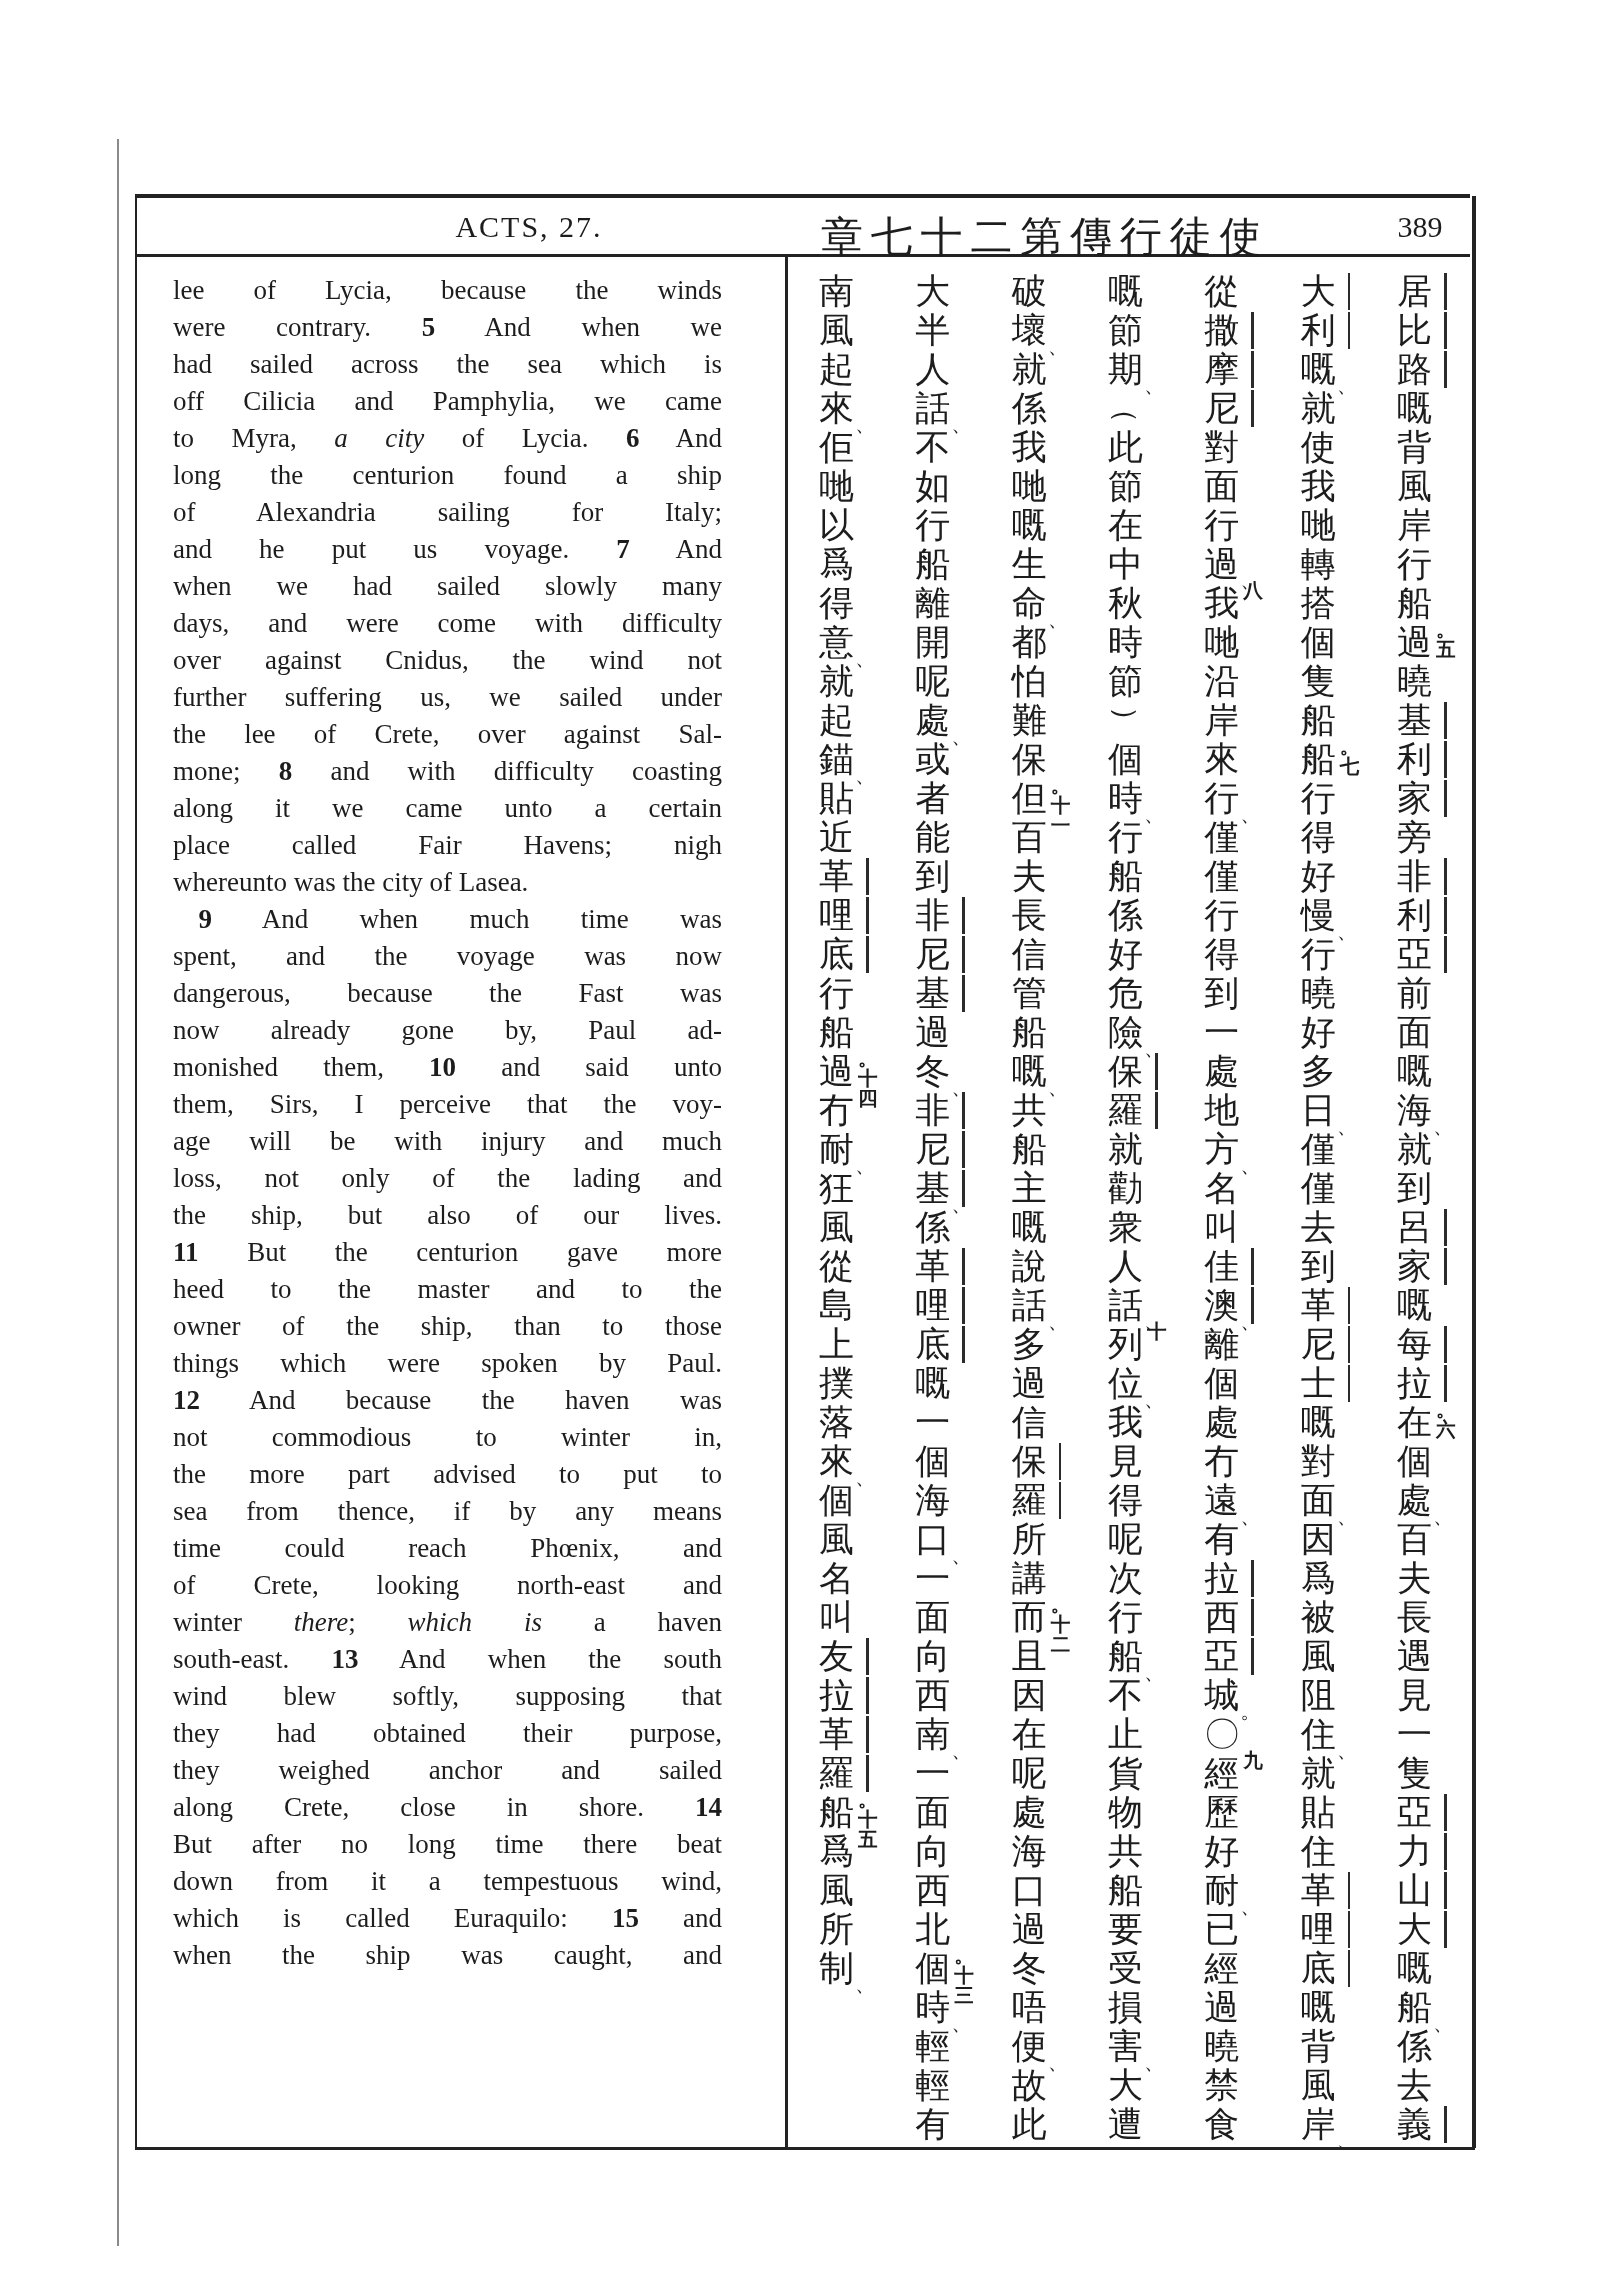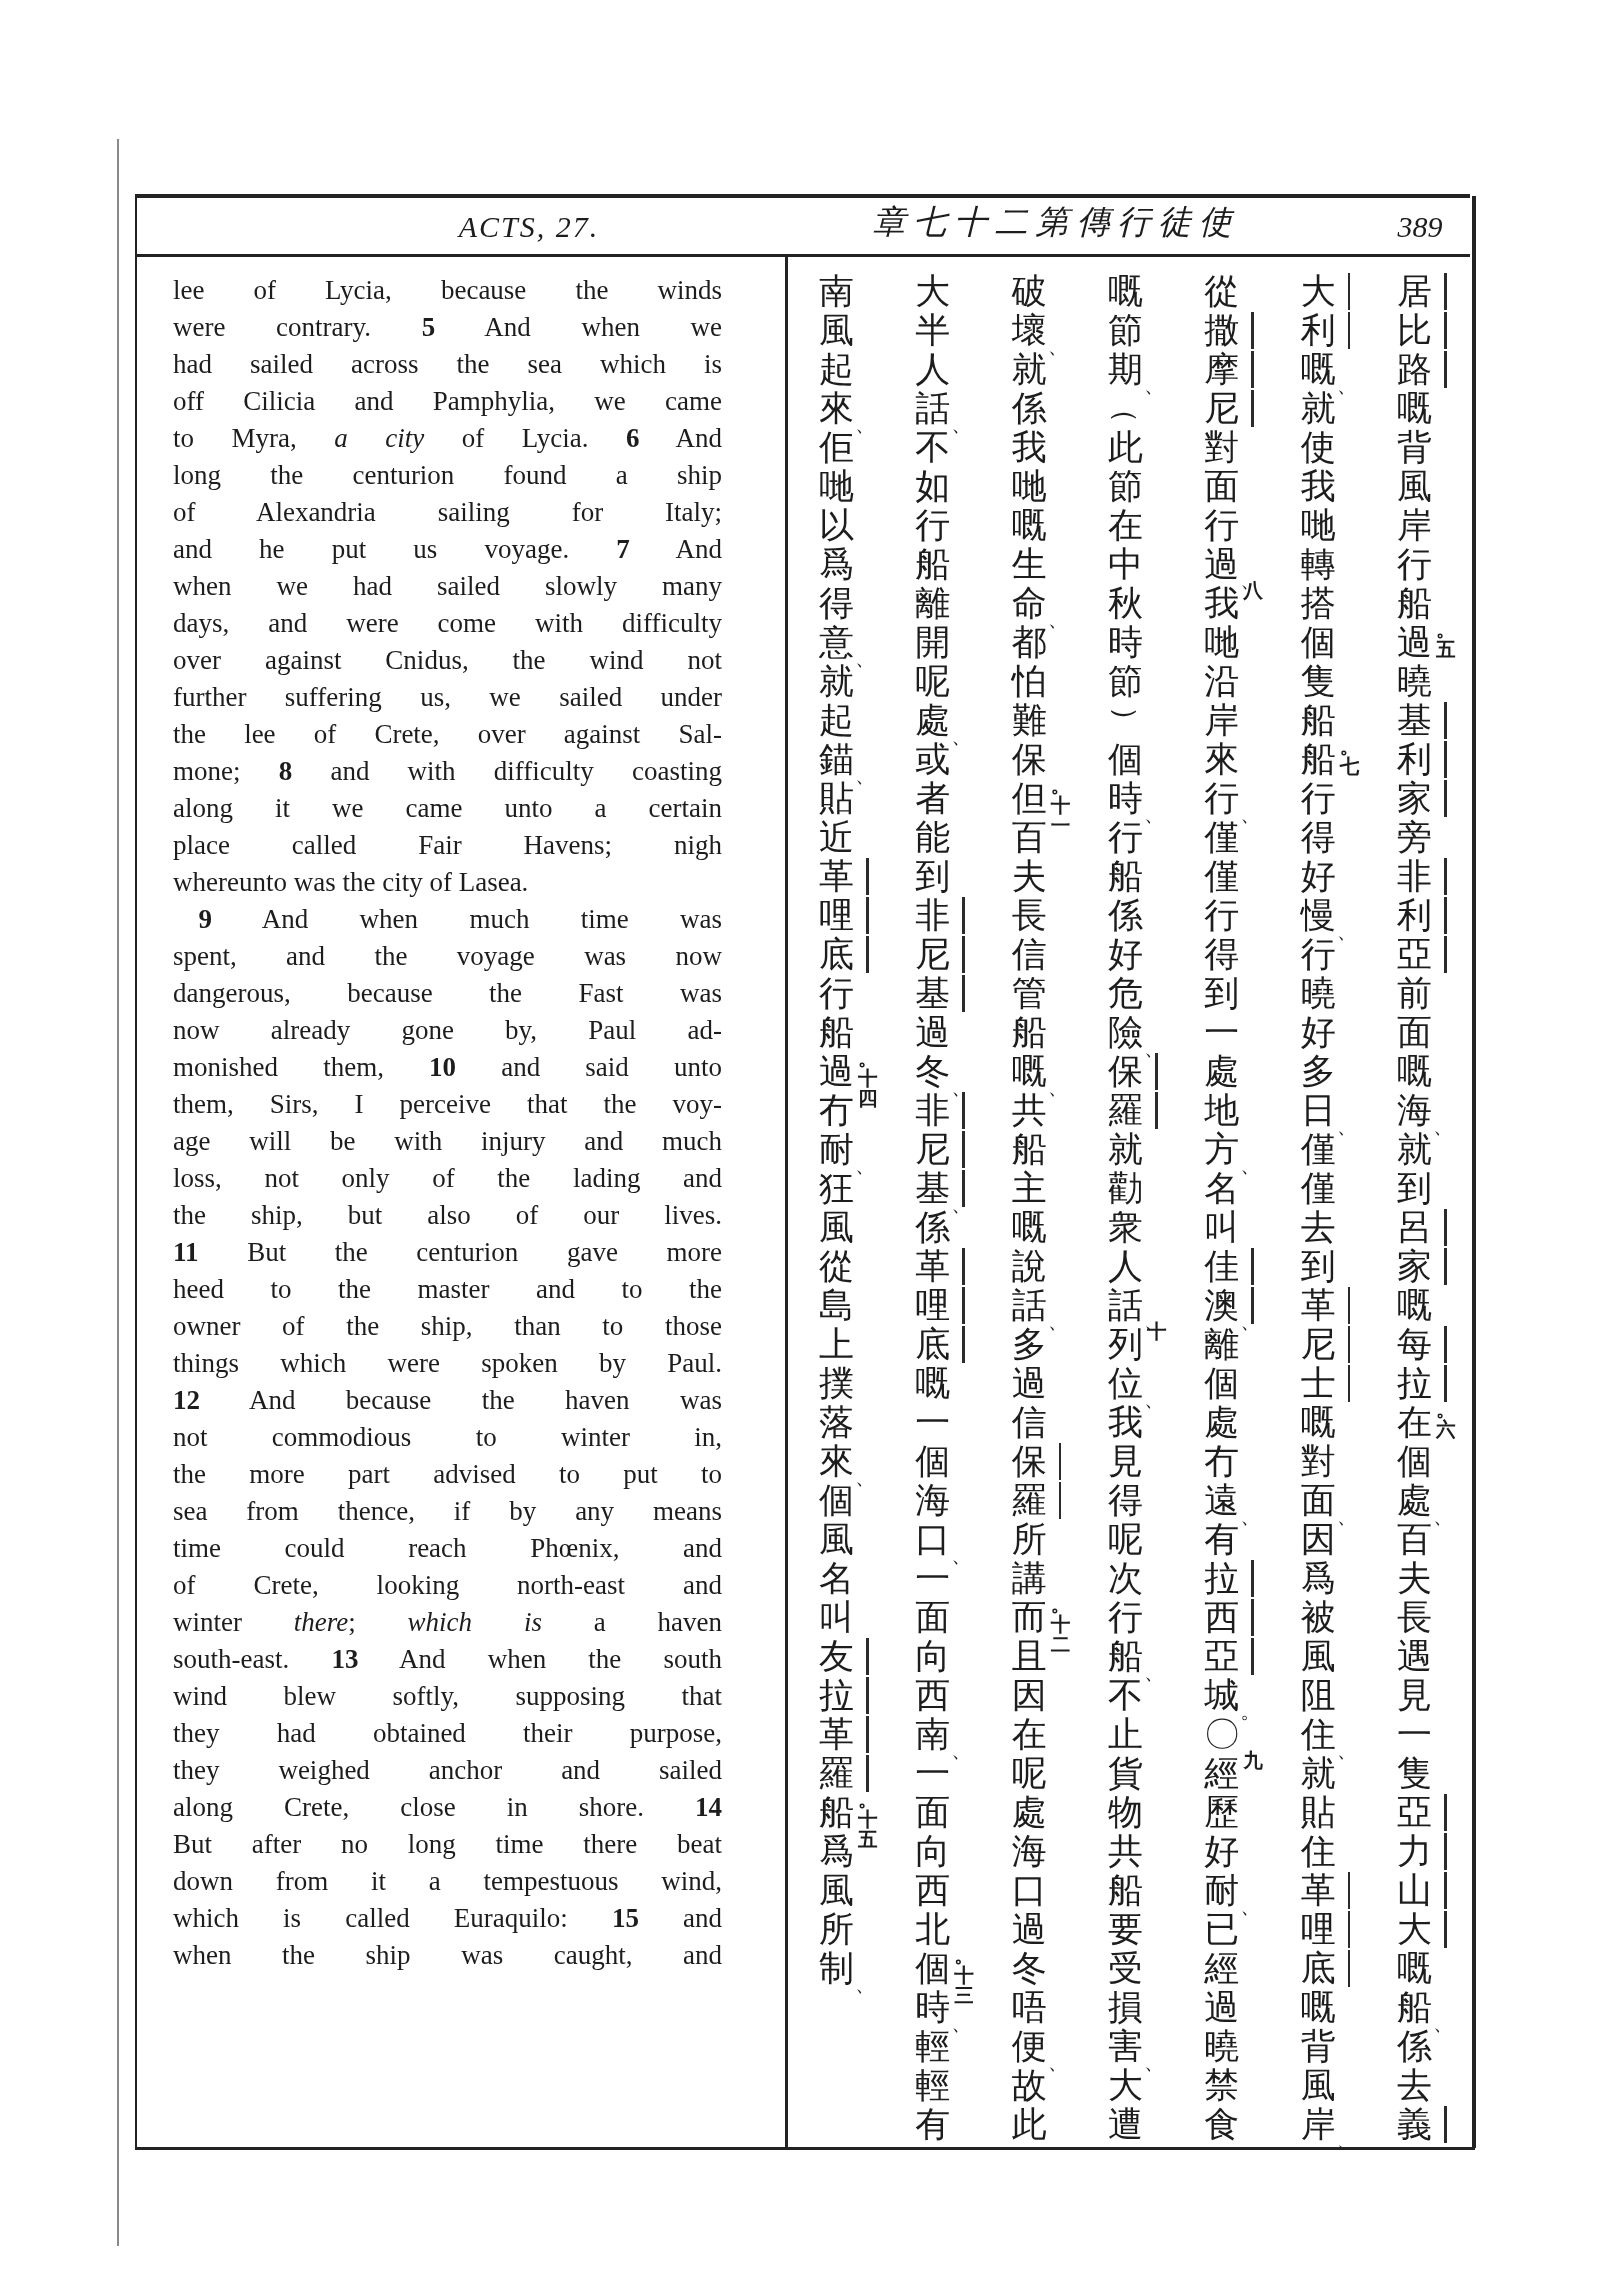--- a/index.html
+++ b/index.html
@@ -6,26 +6,26 @@
   body{
     width:1620px;height:2293px;position:relative;
     background:#ffffff;color:#1d1d1d;
     font-family:"Liberation Serif",serif;
     overflow:hidden;
   }
   .gutter-line{position:absolute;left:117px;top:139px;width:2px;height:2107px;background:#8a8a8a;}
   .frame{position:absolute;left:135px;top:196px;width:1335px;height:1952px;
          border-left:2.9px solid #222;border-right:4.9px solid #222;}
   .topbar{position:absolute;left:135px;top:194px;width:1335px;height:63px;
-          border-top:4.9px solid #222;border-bottom:3.9px solid #222;box-sizing:border-box;font-style:italic;}
+          border-top:4.9px solid #222;border-bottom:3.9px solid #222;box-sizing:border-box;}
   .botbar{position:absolute;left:135px;top:2147px;width:1340px;height:2.9px;background:#222;}
   .hdr-left{position:absolute;left:257px;top:11.8px;width:274px;text-align:center;
             font-size:30px;letter-spacing:2px;}
-  .hdr-cn{position:absolute;left:686px;top:2px;width:470px;text-align:center;
-          font-size:33px;letter-spacing:7.8px;}
+  .hdr-cn{position:absolute;left:686px;top:11px;width:470px;
+          font-size:42px;letter-spacing:7.8px;}
   .hdr-page{position:absolute;right:27.4px;top:11.8px;font-size:30px;}
   .cjk{font-family:"DejaVu Serif","Liberation Serif",serif;}
 
   
   .ecol{position:absolute;left:173px;top:272px;width:549px;
         font-size:27px;line-height:37px;}
   .eline{text-align:justify;text-align-last:justify;}
   .eline.nojust{text-align:left;text-align-last:auto;}
   .eline.indent{text-indent:25.5px;}
   .vnum{font-weight:700;}

